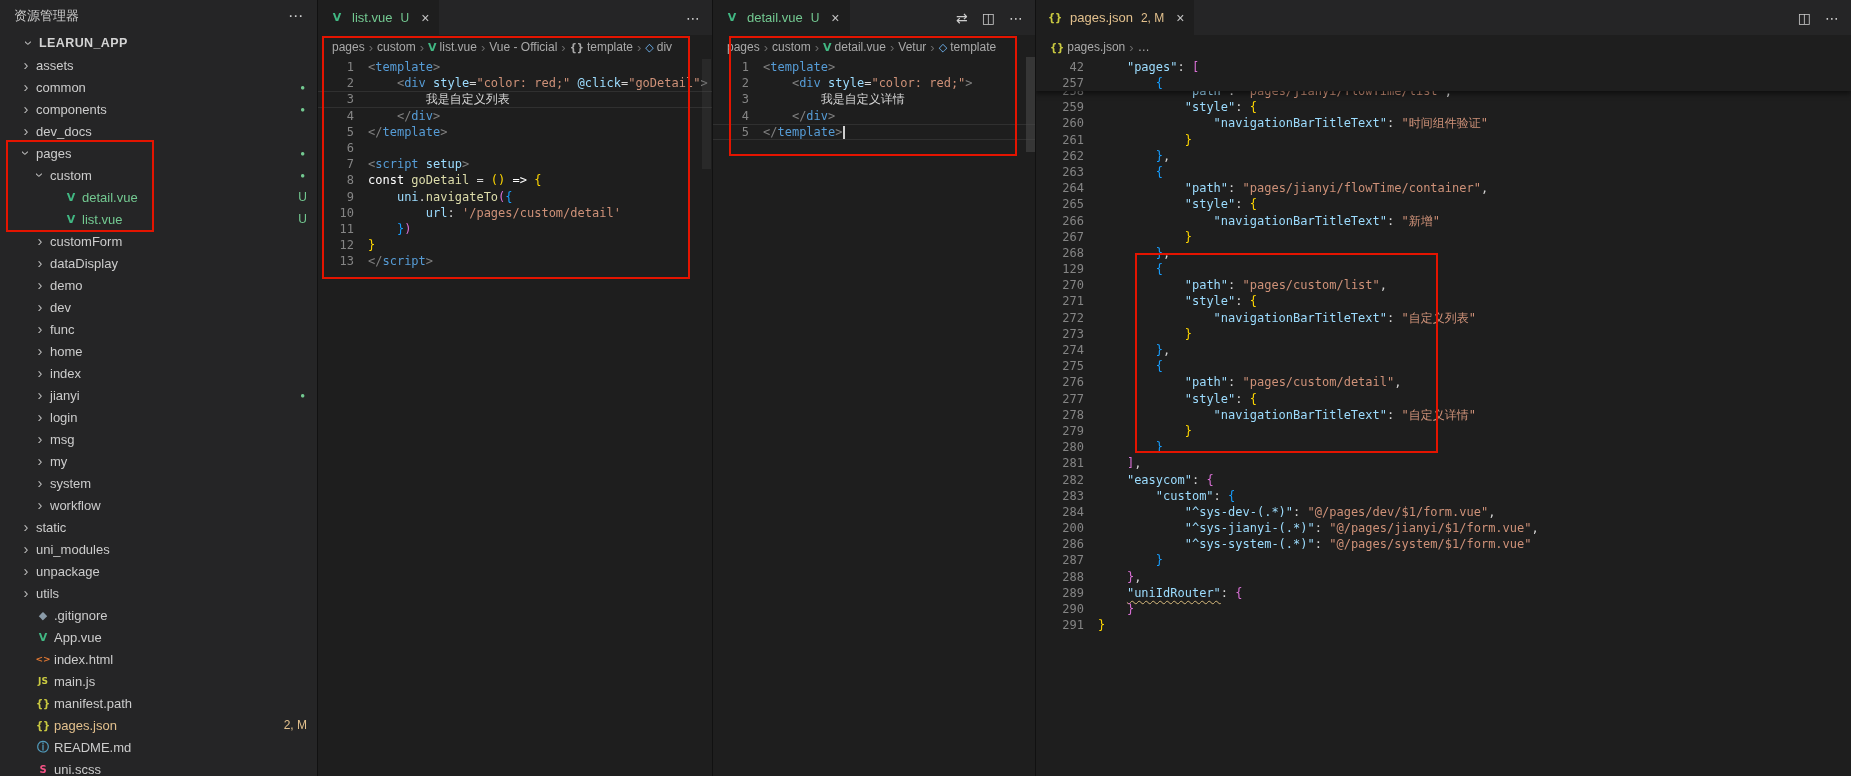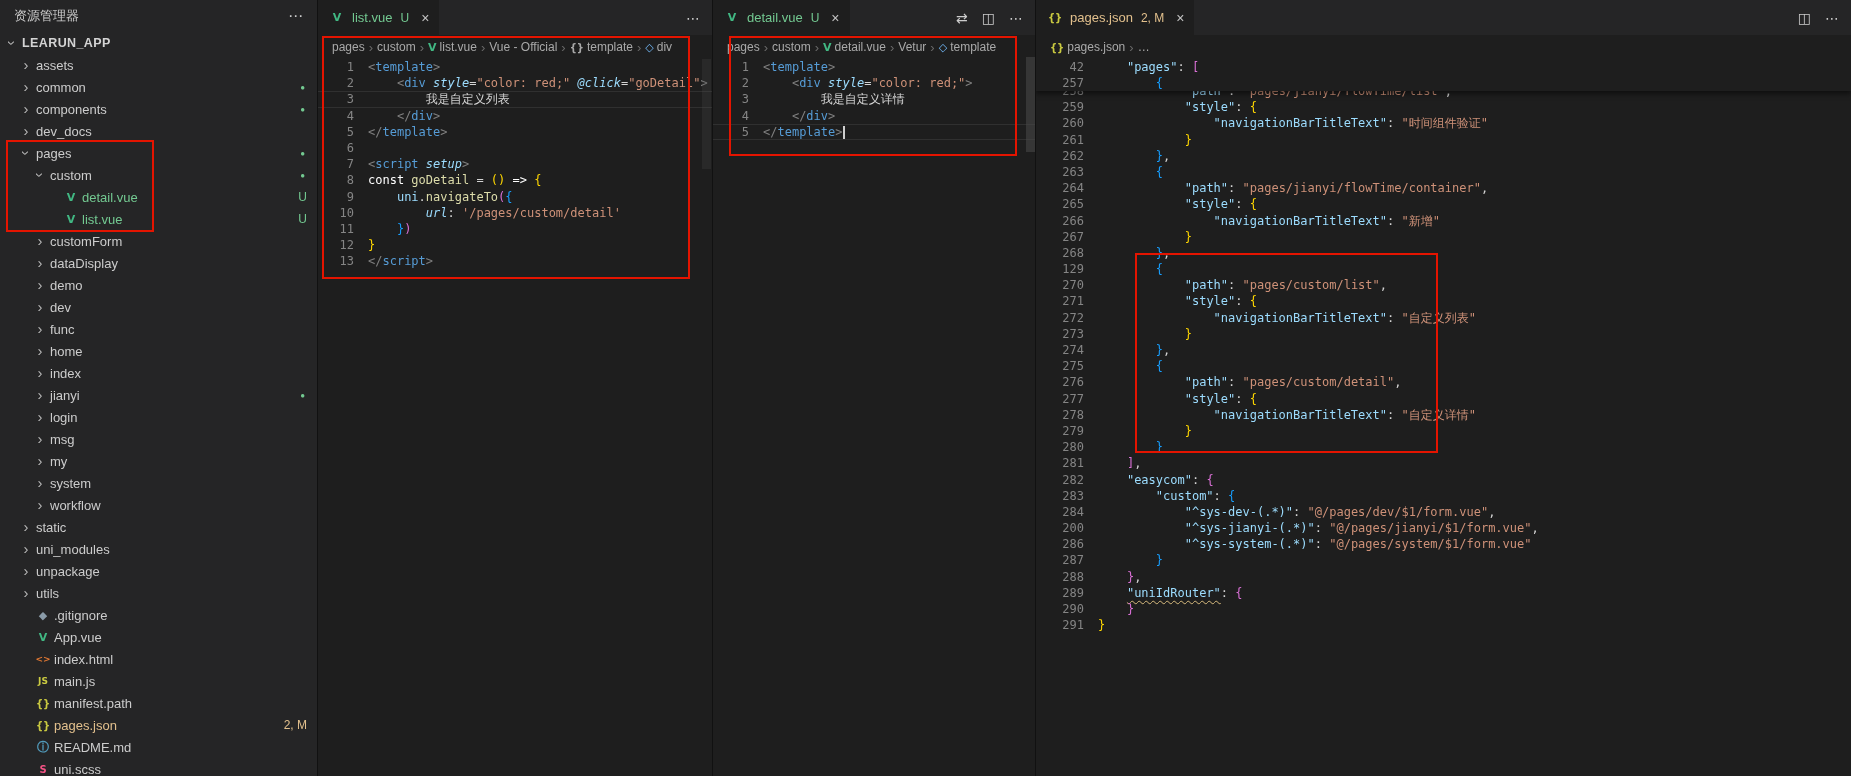--- a/index.html
+++ b/index.html
@@ -48,41 +48,41 @@
   #g2 .gut{flex-basis:62px;}
   .txt{white-space:pre;}
   .cur{box-shadow:inset 0 1px 0 #303030,inset 0 -1px 0 #303030;}
   .caret{display:inline-block;width:2px;height:13px;background:#cfcfcf;vertical-align:middle;margin-left:1px;}
   .sticky{position:absolute;top:0;left:0;right:0;z-index:5;background:#1e1e1e;
           box-shadow:0 3px 5px rgba(0,0,0,.5);}
   .lines{position:relative;z-index:1;}
   #g2 .lines{padding-top:24px;}
 
   
-  .tk-w{color:#d4d4d4;} .tk-p{color:#808080;} .tk-t{color:#569cd6;} .tk-a{color:#9cdcfe;font-style:italic;}
+  .tk-w{color:#d4d4d4;} .tk-p{color:#808080;} .tk-t{color:#569cd6;} .tk-a{color:#9cdcfe;}
   .tk-s{color:#ce9178;} .tk-k{color:#ffffff;} .tk-f{color:#dcdcaa;} .tk-v{color:#9cdcfe;}
   .tk-key{color:#9cdcfe;} .tk-b1{color:#ffd700;} .tk-b2{color:#da70d6;} .tk-b3{color:#179fff;}
   .tk-keywarn{color:#9cdcfe;text-decoration:underline wavy #d7ba7d 1px;text-underline-offset:3px;}
 
   
   .ann{position:absolute;border:2px solid var(--ann,#e41400);z-index:9;pointer-events:none;box-sizing:border-box;}
   .sbar{position:absolute;width:9px;background:#4a4a4a;opacity:.55;z-index:6;}
 </style>
 </head>
 <body>
 
 <div class="app">
 
   <aside class="sidebar">
     <div class="sb-header">
       <span>资源管理器</span>
       <span class="sb-more">⋯</span>
     </div>
     <div id="tree">
-        <div class="row root" style="padding-left: 4px;">
+        <div class="row root" style="padding-left: 21px;">
           <span class="chev open">›</span>
           <span class="lbl">LEARUN_APP</span>
         </div>
         <div class="row" style="padding-left: 18px;">
           <span class="chev">›</span>
           <span class="lbl">assets</span>
         </div>
         <div class="row" style="padding-left: 18px;">
           <span class="chev">›</span>
           <span class="lbl">common</span>

